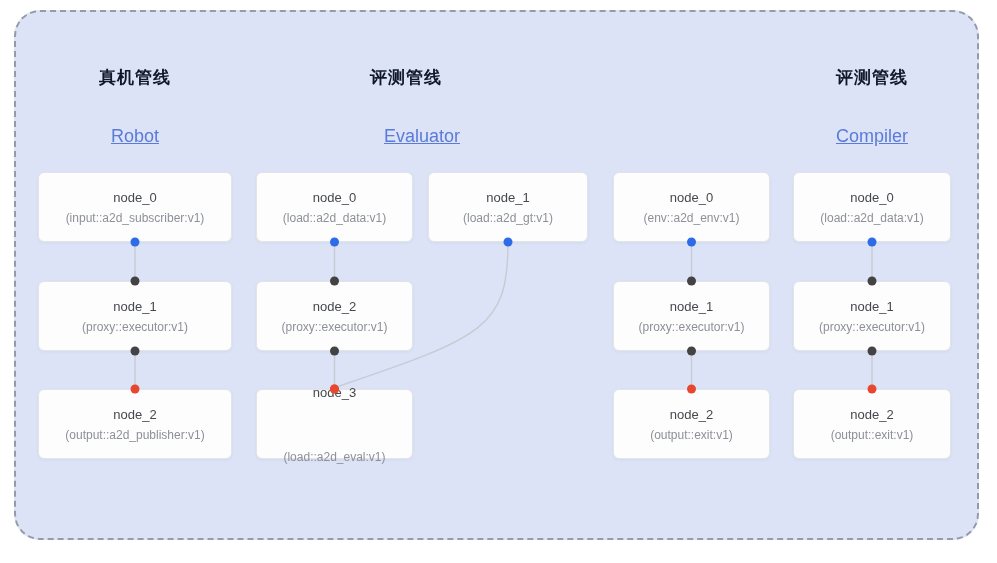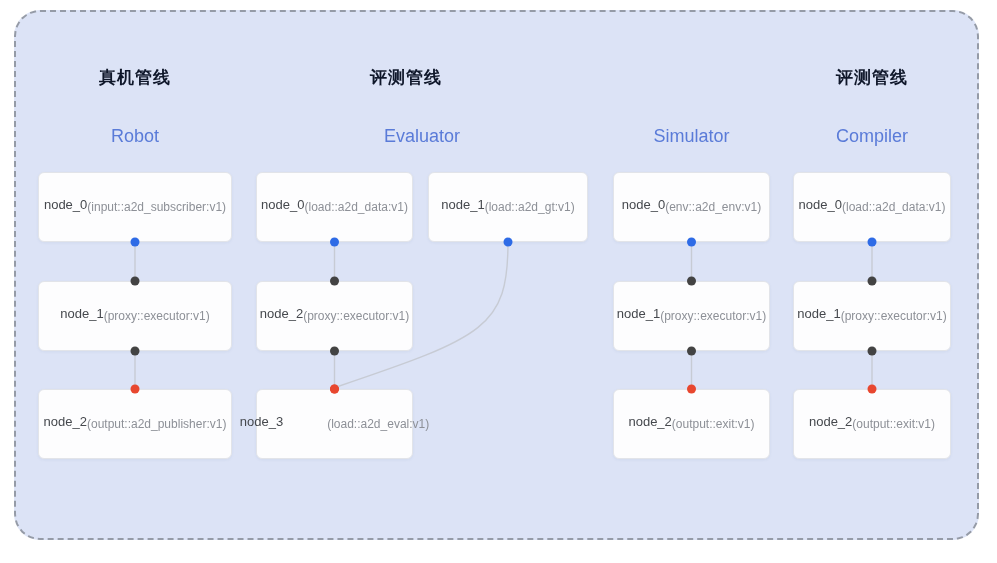--- a/index.html
+++ b/index.html
@@ -2,42 +2,41 @@
 <html><head>
 <meta charset="utf-8">
 <style>
   html,body{margin:0;padding:0;background:#ffffff;}
   body{font-family:"Liberation Sans","DejaVu Sans",sans-serif;}
   .canvas{position:relative;width:997px;height:563px;background:#ffffff;overflow:hidden;}
   .panel{position:absolute;left:14px;top:10px;width:965px;height:530px;background:#dce3f6;
          border:2px dashed #959ba7;border-radius:26px;box-sizing:border-box;}
   .col-title{position:absolute;text-align:center;white-space:nowrap;}
   .col-title.zh{font-size:17px;font-weight:700;color:#0f172a;letter-spacing:1px;}
-  .col-title.en{font-size:18px;font-weight:500;color:#5a7bd8;}
+  .col-title.en{font-size:18px;font-weight:500;color:#5a7bd8;text-decoration:underline;}
   .node-card{position:absolute;background:#fdfdfe;border:1px solid #e2e4e9;border-radius:6px;
-             box-sizing:border-box;display:flex;flex-direction:row;align-items:center;
+             box-sizing:border-box;display:flex;flex-direction:column;align-items:center;
              justify-content:center;box-shadow:0 1px 3px rgba(40,60,110,0.06);}
   .node-title{font-size:13px;color:#45484d;margin-bottom:6px;}
   .node-sub{font-size:12px;color:#8d9097;}
   #edges-layer{position:absolute;left:0;top:0;width:997px;height:563px;pointer-events:none;}
   .edge{stroke:#c7cbd4;stroke-width:1.4;fill:none;}
 </style>
 </head>
 <body>
 
 <div class="canvas">
   <div class="panel"></div>
 
   <div class="col-title zh" style="left:38px;top:66px;width:194px">真机管线</div>
   <div class="col-title en" style="left:38px;top:126px;width:194px">Robot</div>
 
   <div class="col-title zh" style="left:240px;top:66px;width:332px">评测管线</div>
   <div class="col-title en" style="left:256px;top:126px;width:332px">Evaluator</div>
 
-  <div class="col-title en" style="left:613px;top:126px;width:157px">Simulator</div>
 
   <div class="col-title zh" style="left:793px;top:66px;width:158px">评测管线</div>
   <div class="col-title en" style="left:793px;top:126px;width:158px">Compiler</div>
 
   <div id="nodes-layer">
       <div class="node-card" style="left: 38px; top: 172px; width: 194px; height: 70px;">
         <div class="node-title">node_0</div>
         <div class="node-sub">(input::a2d_subscriber:v1)</div>
       </div>
       <div class="node-card" style="left: 38px; top: 281px; width: 194px; height: 70px;">

